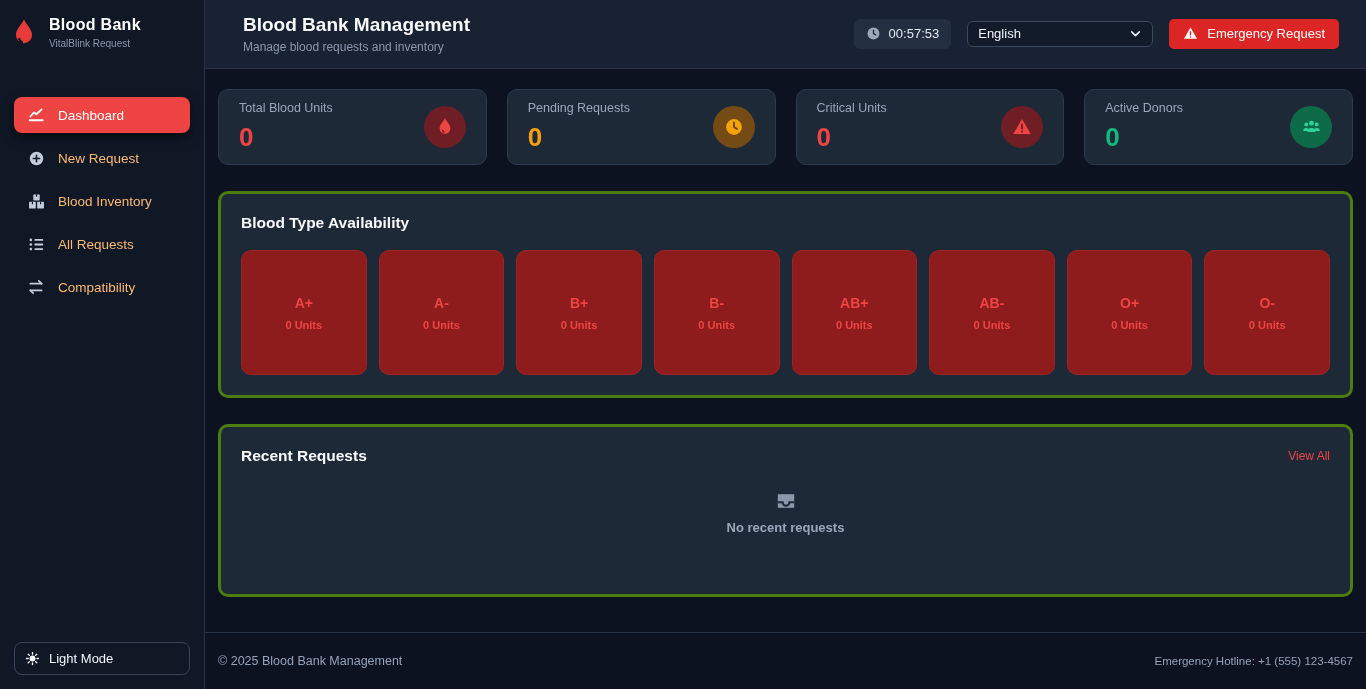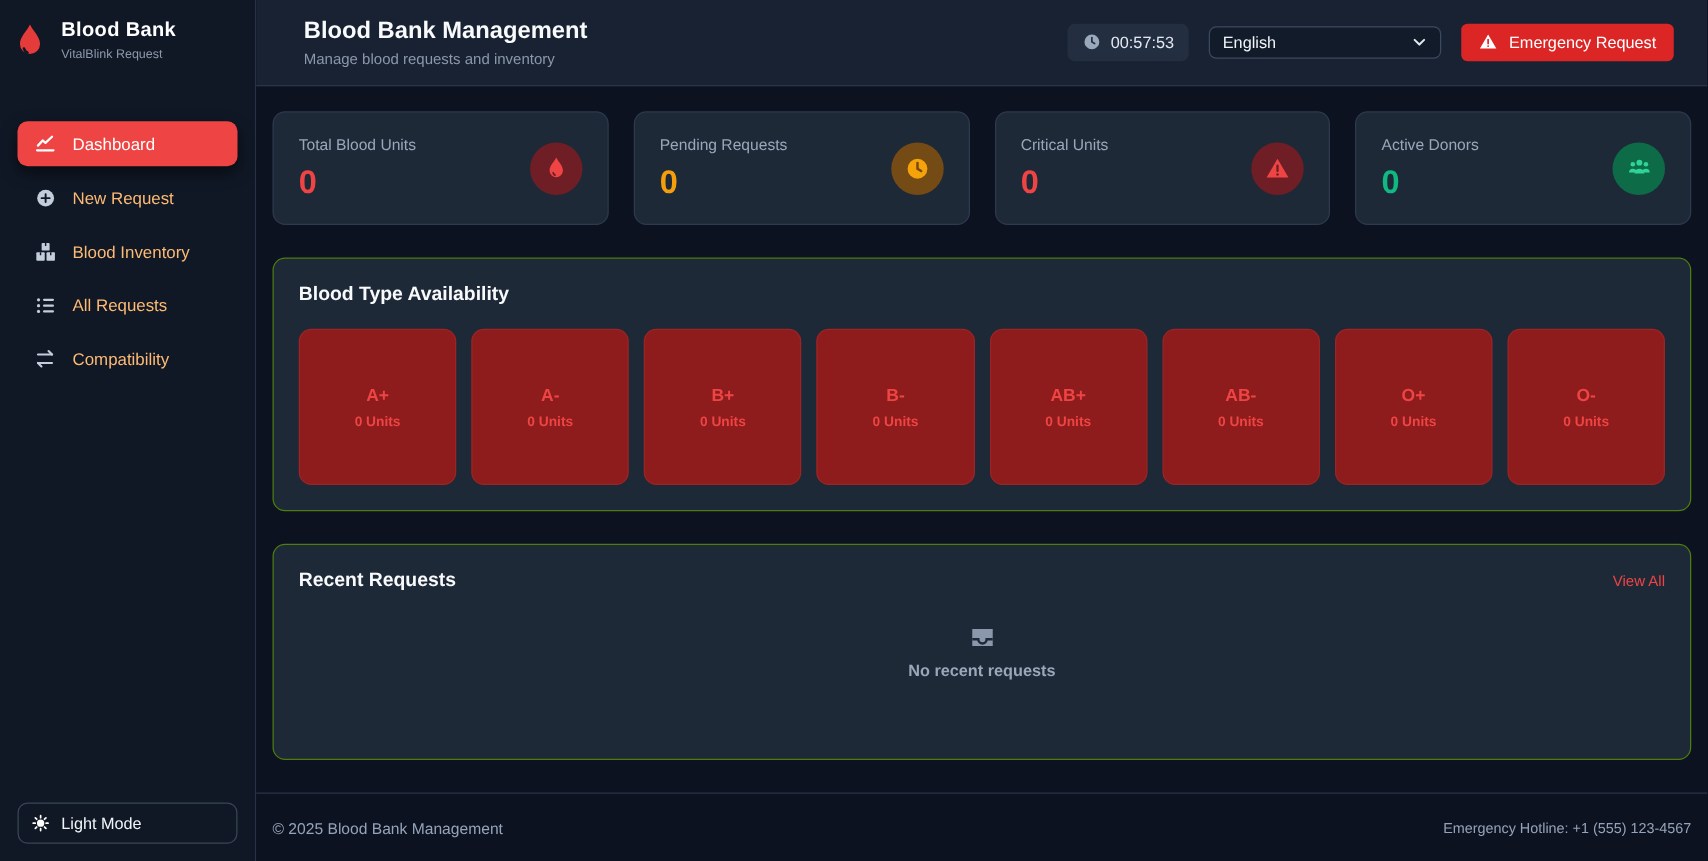--- a/index.html
+++ b/index.html
@@ -42,34 +42,34 @@
                  display:flex; align-items:center; justify-content:space-between; padding:0 10px;
                  font-size:13px; color:#f1f5f9; cursor:pointer; }
   .emg-btn { background:#dc2626; border:none; border-radius:5px; height:30px; padding:0 14px;
              display:flex; align-items:center; gap:9px; color:#ffffff; font-size:13px;
              font-family:inherit; cursor:pointer; }
 
   .content { flex:1; padding:20px 13px 0 13px; }
 
   
   .stats-row { display:grid; grid-template-columns:repeat(4,1fr); gap:20px; margin-bottom:26px; }
-  .stat-card { background:#1e2938; border:1px solid #2d3a4e; border-radius:10px; height:91px;
+  .stat-card { background:#1e2938; border:1px solid #2d3a4e; border-radius:10px; height:76px;
                padding:16px 20px; display:flex; align-items:center; justify-content:space-between; }
   .stat-label { font-size:12.5px; color:#9aa7b8; }
   .stat-value { font-size:26px; font-weight:bold; margin-top:7px; }
   .value-red   { color:#ef4444; }
   .value-amber { color:#f59e0b; }
   .value-green { color:#10b981; }
   .stat-icon { width:42px; height:42px; border-radius:50%; display:flex; align-items:center; justify-content:center; }
   .icon-red   { background:#6e1e24; color:#ef4444; }
   .icon-amber { background:#744a15; color:#f5a20b; }
   .icon-green { background:#0e6b47; color:#2fd598; }
 
   
-  .panel { background:#1e2938; border:1px solid #4d7c0f; border-radius:10px; padding:20px; margin-bottom:26px; }
+  .panel { background:#1e2938; border:3px solid #4d7c0f; border-radius:10px; padding:20px; margin-bottom:26px; }
   .panel-title { font-size:15.5px; font-weight:bold; color:#f8fafc; }
   .panel-head { display:flex; align-items:center; justify-content:space-between; }
   .view-all { color:#ef4444; font-size:12px; cursor:pointer; }
 
   .bt-grid { display:grid; grid-template-columns:repeat(8,1fr); gap:12px; margin-top:18px; }
   .bt-card { background:#8e1c1c; border:1px solid #9d2424; border-radius:10px; height:125px;
              display:flex; flex-direction:column; align-items:center; justify-content:center; gap:8px; }
   .bt-type  { color:#ef4444; font-size:14px; font-weight:bold; }
   .bt-units { color:#ef4444; font-size:11px; font-weight:bold; }
 

